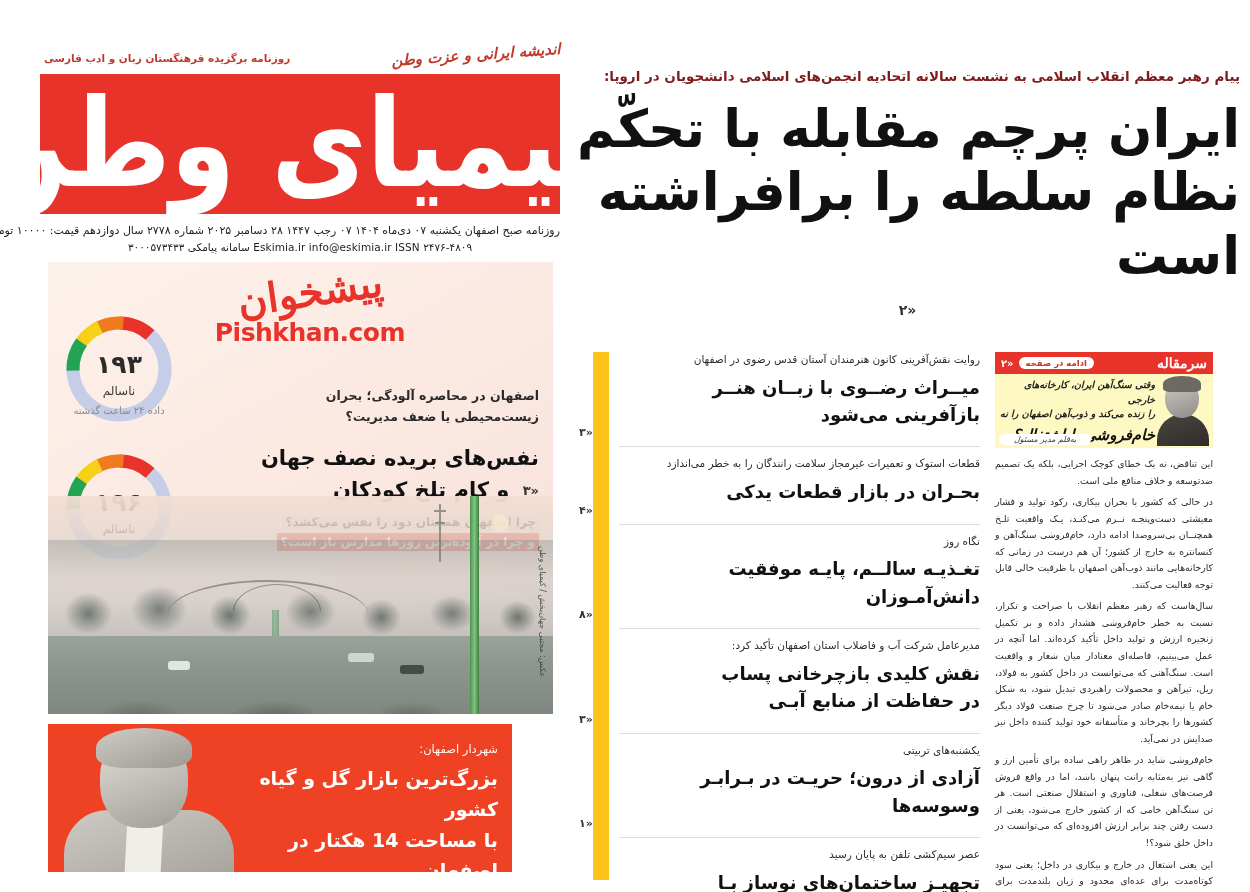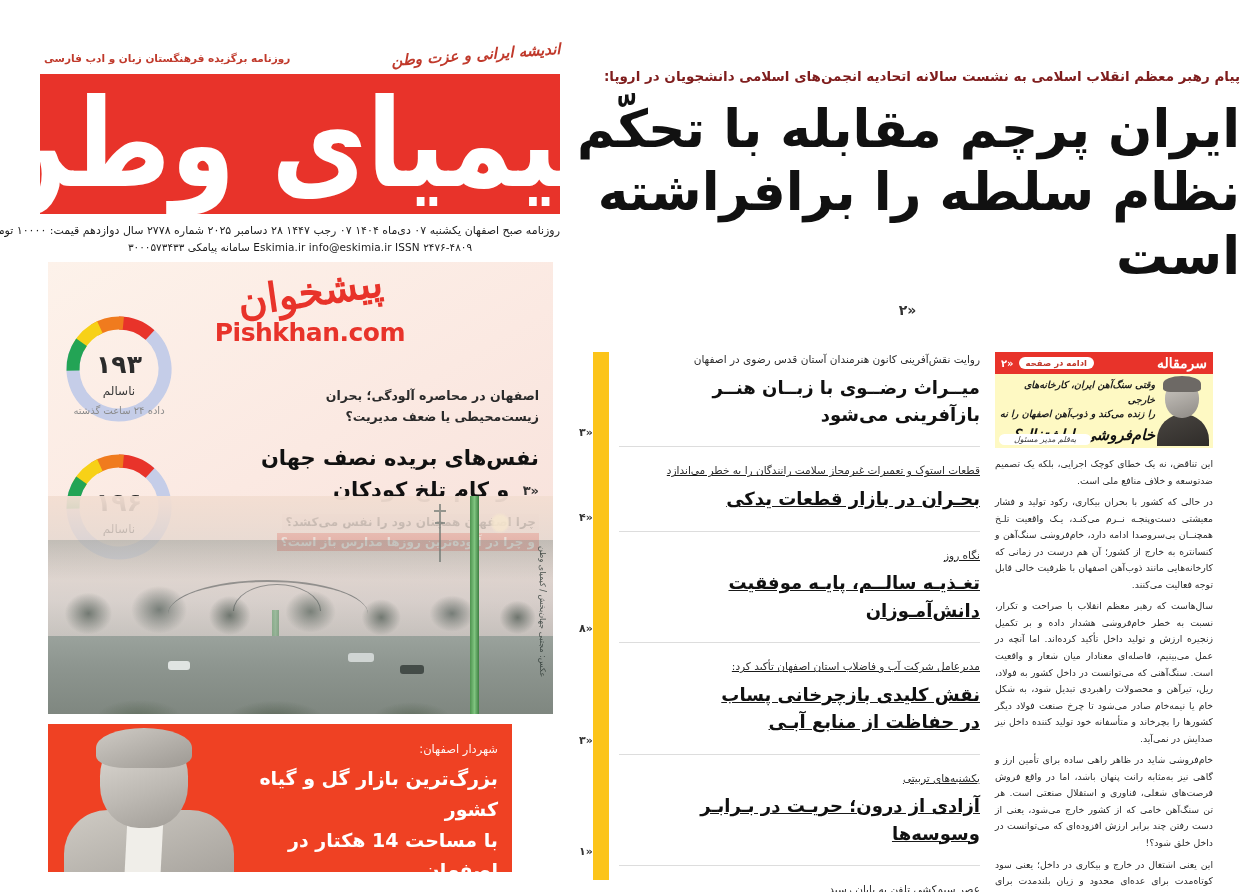--- a/index.html
+++ b/index.html
@@ -222,21 +222,21 @@
   }
   .mayor-page{font-size:12.5px;font-weight:bold;margin-right:4px;}
 
   
   .midcol{position:absolute;left:585px;top:352px;width:395px;height:528px;}
   .mc-rail{
     position:absolute;left:8px;top:0;width:16px;height:100%;background:#fcc419;
   }
   .mc-items{position:absolute;right:0;left:34px;top:0;direction:rtl;text-align:right;}
   .mc-item{padding-bottom:9px;margin-bottom:9px;position:relative;}
-  .mc-item + .mc-item{border-top:1px solid #ddd;padding-top:16px;text-decoration:underline;}
+  .mc-item + .mc-item{border-top:1px solid #ddd;padding-top:9px;}
   .mc-kicker{font-size:10.5px;color:#2b2b2b;line-height:1.5;margin-bottom:6px;}
   .mc-title{font-size:18px;font-weight:bold;line-height:1.52;color:#111;}
   .mc-mark{
     position:absolute;left:-40px;bottom:-2px;
     font-size:11px;color:#333;font-weight:bold;
   }
 
   
   .edcol{position:absolute;left:995px;top:352px;width:218px;height:528px;direction:rtl;}
   .ed-head{

